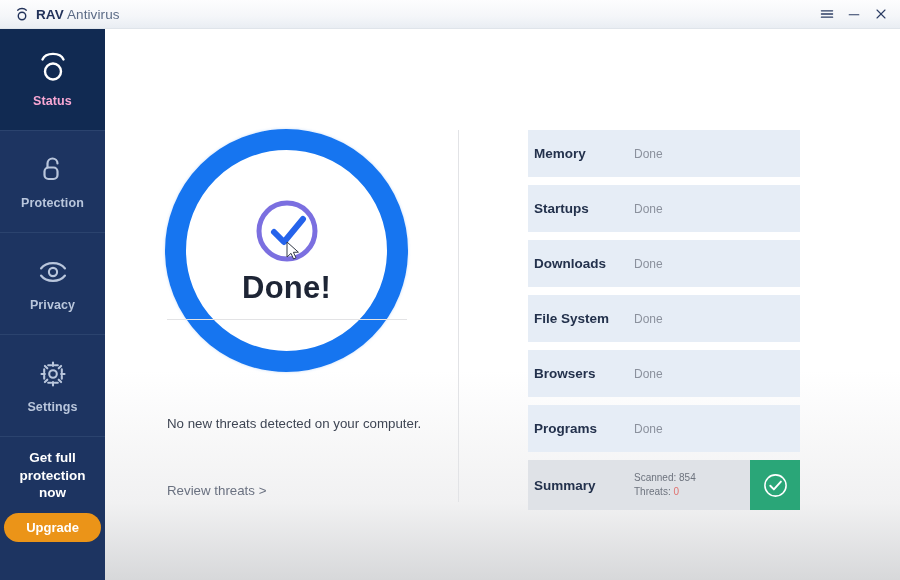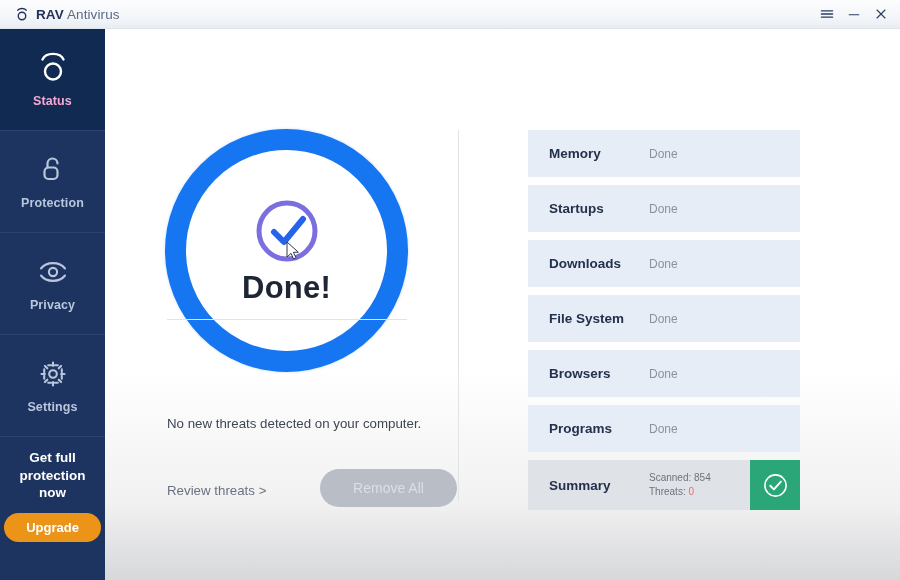--- a/index.html
+++ b/index.html
@@ -140,21 +140,21 @@
   
   .list { position: absolute; left: 423px; top: 101px; width: 272px; }
   .row {
     height: 47px; margin-bottom: 8px;
     background: #e6edf6;
     display: flex; align-items: center;
     position: relative;
   }
   .row-label {
     font-size: 13.5px; font-weight: 700; color: #23314c;
-    margin-left: 21px; width: 100px;
+    margin-left: 6px; width: 100px;
   }
   .row-status { font-size: 12px; color: #8b919d; }
   .row.summary {
     height: 50px; background: #dfe2e7; margin-bottom: 0;
   }
   .summary-counts {
     font-size: 10px; color: #6d737e; line-height: 1.45;
   }
   .summary-counts .zero { color: #e0716f; }
   .summary-badge {
@@ -260,21 +260,20 @@
       </div>
       <svg class="cursor-arrow" viewBox="0 0 14 20">
         <path d="M1 1 L1 16 L5 12.3 L7.6 18 L10 16.8 L7.4 11.3 L12.4 11.2 Z" fill="#ffffff" stroke="#333a47" stroke-width="1"></path>
       </svg>
     </div>
 
     <div class="divider-h"></div>
 
     <div class="no-threats">No new threats detected on your computer.</div>
     <div class="review-link">Review threats &gt;</div>
-    <button class="remove-btn">Remove All</button>
 
     <div class="list">
 
       <div class="row">
         <div class="row-label">Memory</div>
         <div class="row-status">Done</div>
       </div>
 
       <div class="row">
         <div class="row-label">Startups</div>

